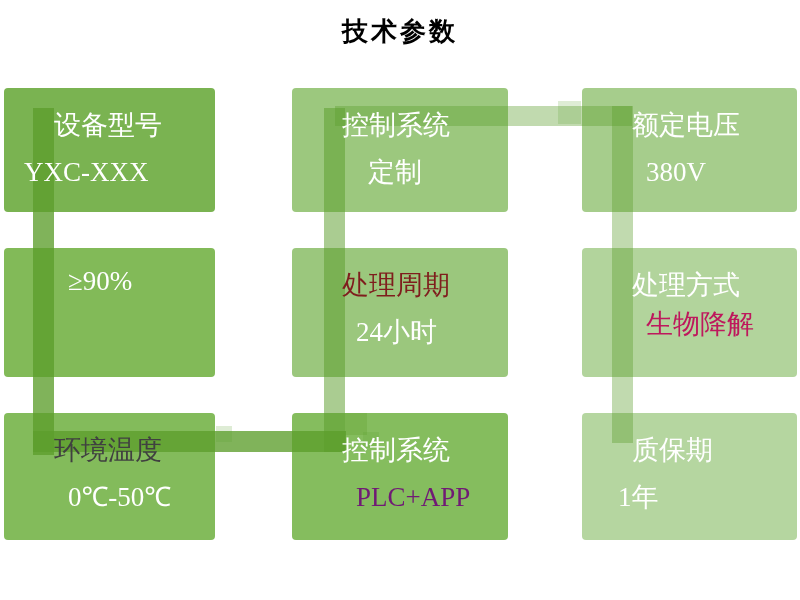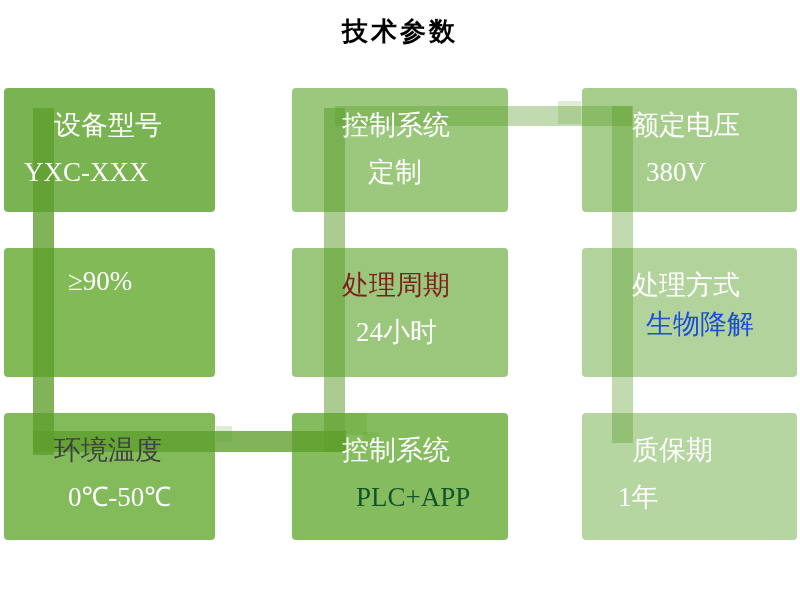--- a/index.html
+++ b/index.html
@@ -65,30 +65,30 @@
 
   <div class="card c1 r2" style="background-color: rgb(130, 186, 88);">
     <div class="value" style="color: rgb(255, 255, 255);">≥90%</div>
   </div>
   <div class="card c2 r2" style="background-color: rgb(155, 199, 125);">
     <div class="label" style="color: #7f1d1d;">处理周期</div>
     <div class="value" style="color: rgb(255, 255, 255);">24小时</div>
   </div>
   <div class="card c3 r2" style="background-color: rgb(178, 212, 156);">
     <div class="label" style="color: rgb(255, 255, 255);">处理方式</div>
-    <div class="value" style="color: #1d4ed8; margin-top: 12px;">生物降解</div>
+    <div class="value" style="color: #be185d; margin-top: 12px;">生物降解</div>
   </div>
 
   <div class="card c1 r3" style="background-color: rgb(131, 187, 91);">
     <div class="label" style="color: #404040;">环境温度</div>
     <div class="value" style="color: rgb(255, 255, 255);">0℃-50℃</div>
   </div>
   <div class="card c2 r3" style="background-color: rgb(133, 189, 94);">
     <div class="label" style="color: rgb(255, 255, 255);">控制系统</div>
-    <div class="value" style="color: #14532d;">PLC+APP</div>
+    <div class="value" style="color: #701a75;">PLC+APP</div>
   </div>
   <div class="card c3 r3" style="background-color: rgb(181, 214, 160);">
     <div class="label" style="color: rgb(255, 255, 255);">质保期</div>
     <div class="value" style="color: rgb(255, 255, 255); padding-left: 36px;">1年</div>
   </div>
 
   <div class="conn v1 op80"></div>
   <div class="conn hb op80"></div>
   <div class="conn v2 op50"></div>
   <div class="conn ht op38"></div>

